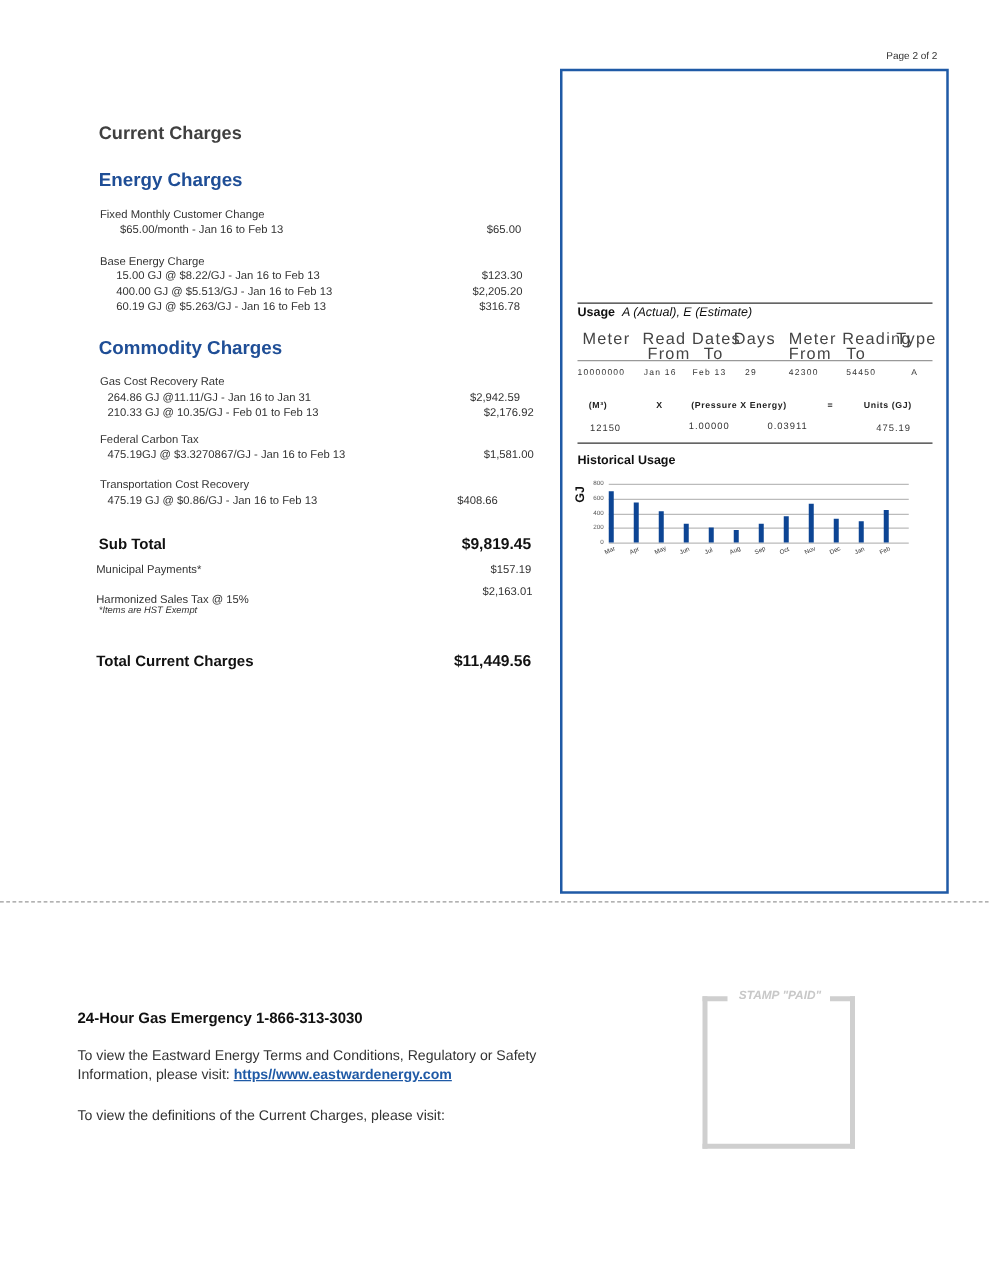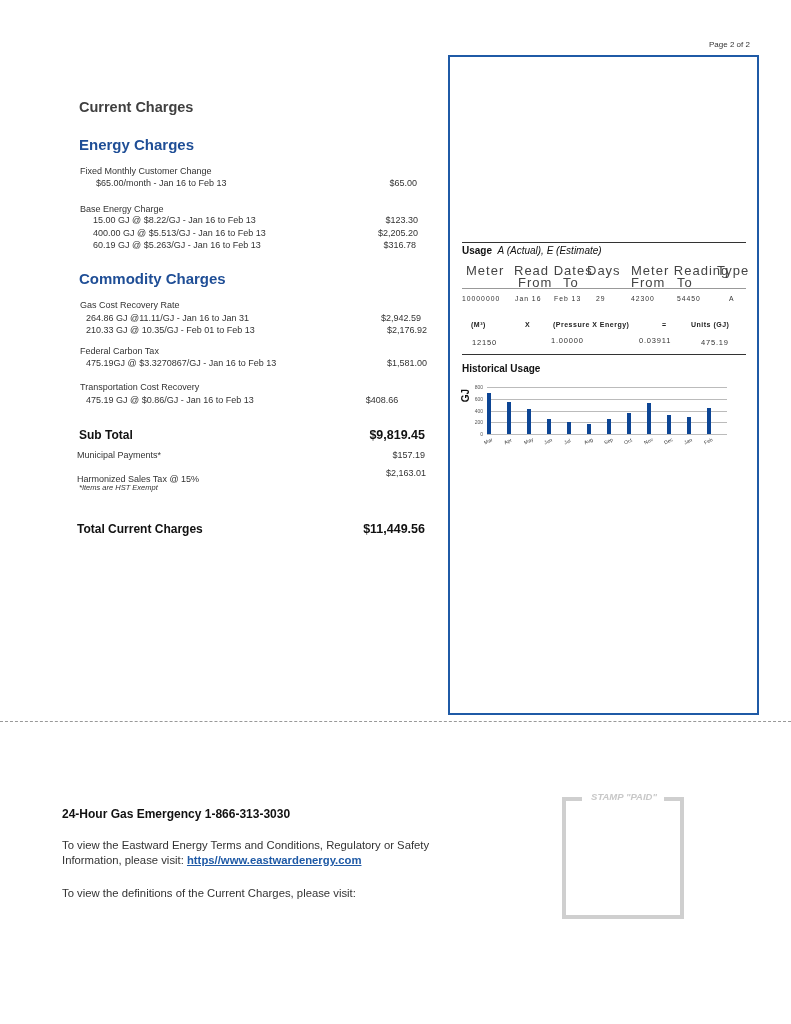--- a/index.html
+++ b/index.html
@@ -61,21 +61,21 @@
 <div class="abs amt" style="left:328px;top:215px;">$123.30</div>
 <div class="abs lbl" style="left:93px;top:228px;">400.00 GJ @ $5.513/GJ - Jan 16 to Feb 13</div>
 <div class="abs amt" style="left:328px;top:228px;">$2,205.20</div>
 <div class="abs lbl" style="left:93px;top:240px;">60.19 GJ @ $5.263/GJ - Jan 16 to Feb 13</div>
 <div class="abs amt" style="left:326px;top:240px;">$316.78</div>
 
 <div class="abs h-section" style="left:79px;top:270px;">Commodity Charges</div>
 
 <div class="abs lbl" style="left:80px;top:300px;">Gas Cost Recovery Rate</div>
 <div class="abs lbl" style="left:86px;top:313px;">264.86 GJ @11.11/GJ - Jan 16 to Jan 31</div>
-<div class="abs amt" style="left:331px;top:313px;">$2,942.59</div>
+<div class="abs amt" style="left:351px;top:313px;text-align:center;">$2,942.59</div>
 <div class="abs lbl" style="left:86px;top:325px;">210.33 GJ @ 10.35/GJ - Feb 01 to Feb 13</div>
 <div class="abs amt" style="left:337px;top:325px;">$2,176.92</div>
 
 <div class="abs lbl" style="left:80px;top:346px;">Federal Carbon Tax</div>
 <div class="abs lbl" style="left:86px;top:358px;">475.19GJ @ $3.3270867/GJ - Jan 16 to Feb 13</div>
 <div class="abs amt" style="left:337px;top:358px;">$1,581.00</div>
 
 <div class="abs lbl" style="left:80px;top:382px;">Transportation Cost Recovery</div>
 <div class="abs lbl" style="left:86px;top:395px;">475.19 GJ @ $0.86/GJ - Jan 16 to Feb 13</div>
 <div class="abs amt" style="left:337px;top:395px;text-align:center;">$408.66</div>
@@ -114,21 +114,21 @@
 <div class="abs urow" style="left:677px;top:295px;">54450</div>
 <div class="abs urow" style="left:729px;top:295px;">A</div>
 
 <div class="abs calc-h" style="left:471px;top:321px;">(M³)</div>
 <div class="abs calc-h" style="left:525px;top:321px;">X</div>
 <div class="abs calc-h" style="left:553px;top:321px;">(Pressure X Energy)</div>
 <div class="abs calc-h" style="left:662px;top:321px;">=</div>
 <div class="abs calc-h" style="left:691px;top:321px;">Units (GJ)</div>
 <div class="abs calc-v" style="left:472px;top:338px;">12150</div>
 <div class="abs calc-v" style="left:551px;top:336px;">1.00000</div>
-<div class="abs calc-v" style="left:606px;top:336px;padding-left:33px;">0.03911</div>
+<div class="abs calc-v" style="left:581px;top:336px;padding-left:33px;">0.03911</div>
 <div class="abs calc-v" style="left:701px;top:338px;">475.19</div>
 <div class="abs usage-rule-bot"></div>
 
 <div class="abs hist-title">Historical Usage</div>
 
 <div class="abs gj-label">GJ</div>
 <div class="abs" id="chart" style="left:0;top:0;">
     <div class="abs grid" style="left: 487px; top: 387px; width: 240px;"></div>
     <div class="abs ytick" style="left: 469px; top: 384px;">800</div>
     <div class="abs grid" style="left: 487px; top: 398.75px; width: 240px;"></div>

